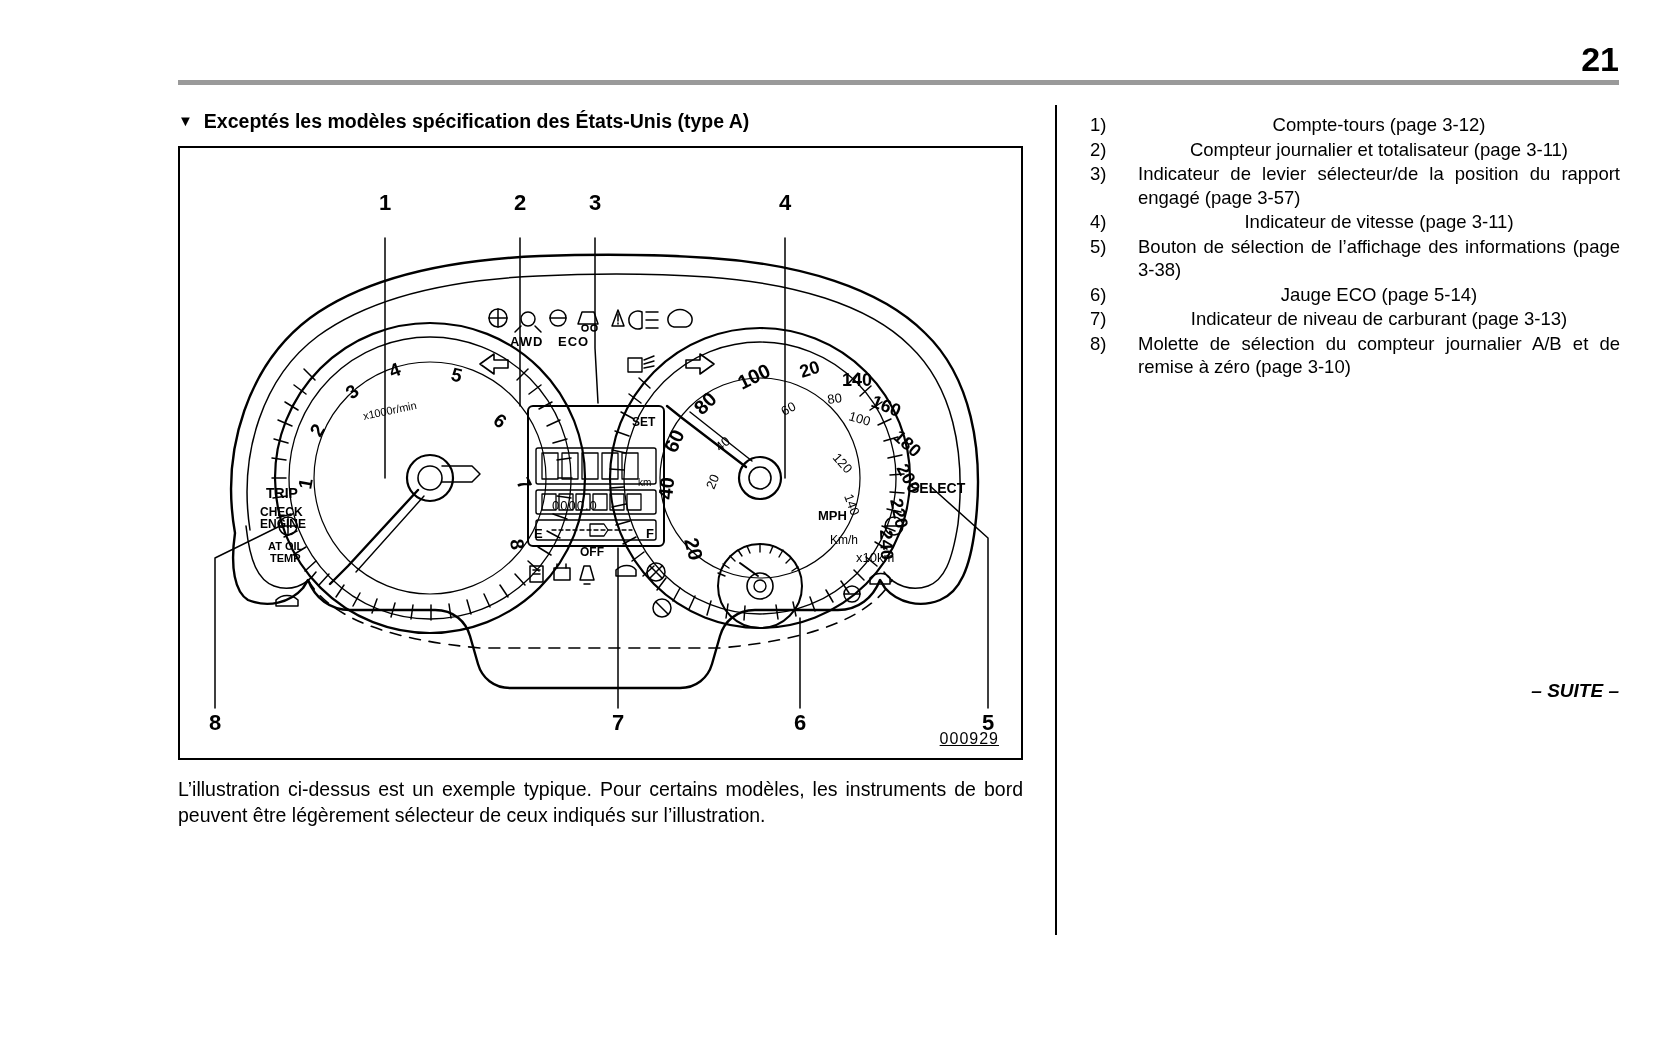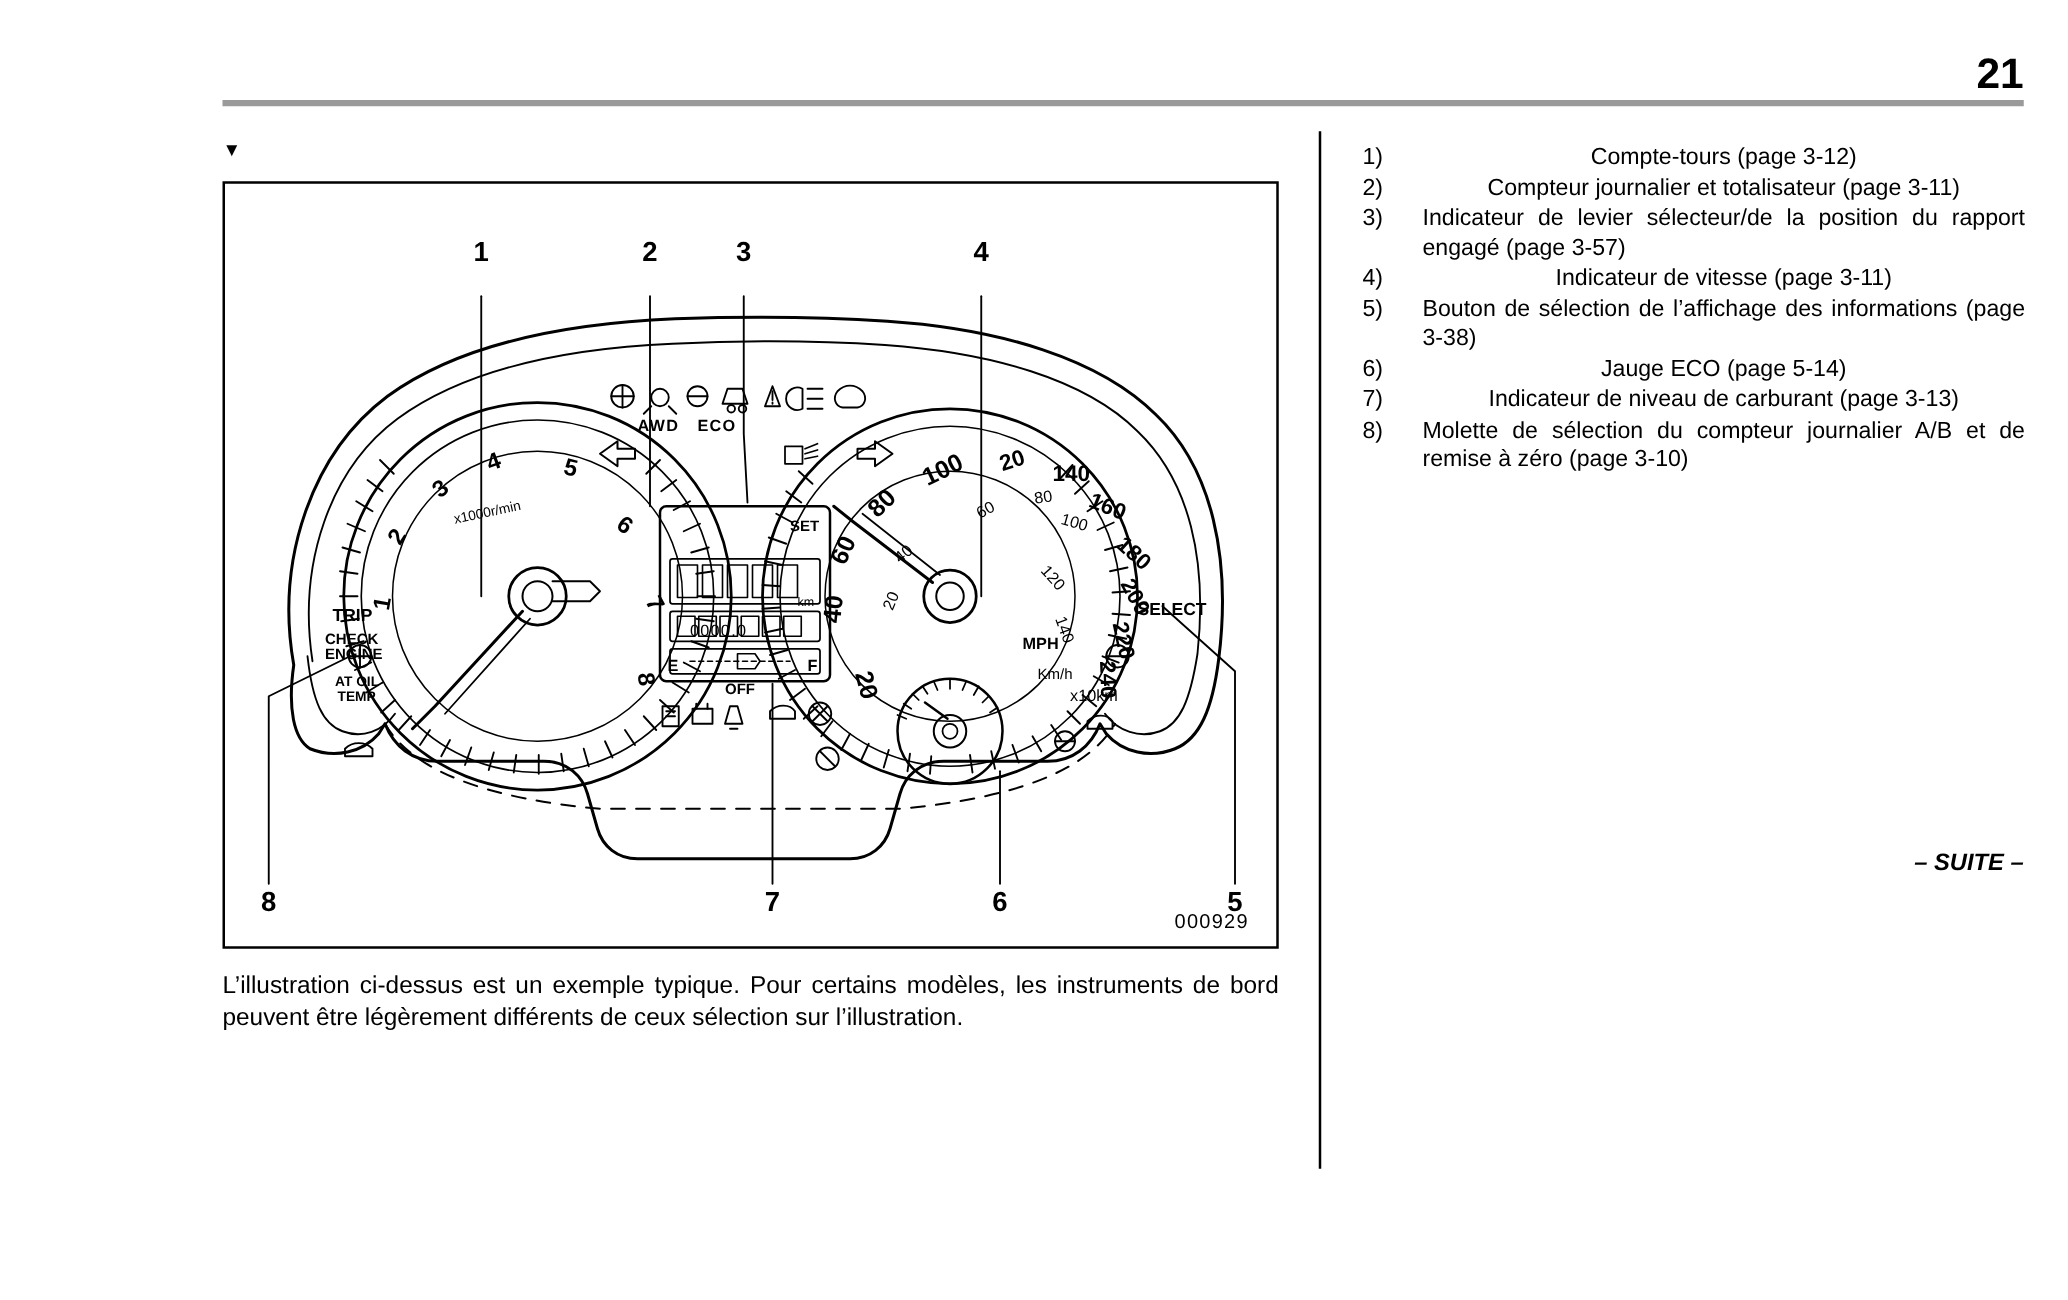--- a/index.html
+++ b/index.html
@@ -59,20 +59,21 @@
     background: #fff;
     overflow: hidden;
   }
   .figure-box svg { display: block; }
   .fig-code {
     position: absolute;
     right: 22px; bottom: 10px;
     font-size: 16px;
     letter-spacing: 1px;
     font-family: "Liberation Sans", sans-serif;
+    text-decoration: underline;
   }
 
   .caption {
     margin-top: 17px;
     font-size: 19.5px;
     line-height: 25.5px;
     text-align: justify;
     width: 845px;
   }
 
@@ -125,20 +126,21 @@
 
 <div class="page">
 
   <div class="page-number">21</div>
   <div class="header-rule"></div>
 
   <div class="left-col">
 
     <div class="section-title">
       <span class="tri">▼</span>
+      <span>Exceptés les modèles spécification des États-Unis (type A)</span>
     </div>
 
     <div class="figure-box">
       <svg width="841" height="610" viewBox="0 0 841 610">
         <g fill="none" stroke="#000" stroke-width="2.1" stroke-linecap="round" stroke-linejoin="round">
 
           <path d="M55 385 C40 300 70 215 130 170 C185 130 265 112 360 108
                    C420 106 470 106 530 110 C620 116 700 140 745 185
                    C790 228 805 300 795 380 C790 420 780 444 760 452
                    C740 460 718 455 705 440
@@ -413,21 +415,21 @@
           <text x="452" y="278" font-size="12" font-weight="bold">SET</text>
           <text x="354" y="390" font-size="13" font-weight="bold">E</text>
           <text x="466" y="390" font-size="13" font-weight="bold">F</text>
           <text x="458" y="338" font-size="10">km</text>
           <text x="372" y="362" font-size="13" letter-spacing="1">0000.0</text>
         </g>
       </svg>
       <div class="fig-code">000929</div>
     </div>
 
-    <div class="caption">L’illustration ci-dessus est un exemple typique. Pour certains modèles, les instruments de bord peuvent être légèrement différents de ceux sélection sur l’illustration.</div>
+    <div class="caption">L’illustration ci-dessus est un exemple typique. Pour certains modèles, les instruments de bord peuvent être légèrement sélecteur de ceux indiqués sur l’illustration.</div>
   </div>
 
   <div class="v-divider"></div>
 
   <div class="right-col">
     <div class="legend-item">
       <span class="legend-num">1)</span>
       <span class="legend-text nojust">Compte-tours (page 3-12)</span>
     </div>
     <div class="legend-item">

